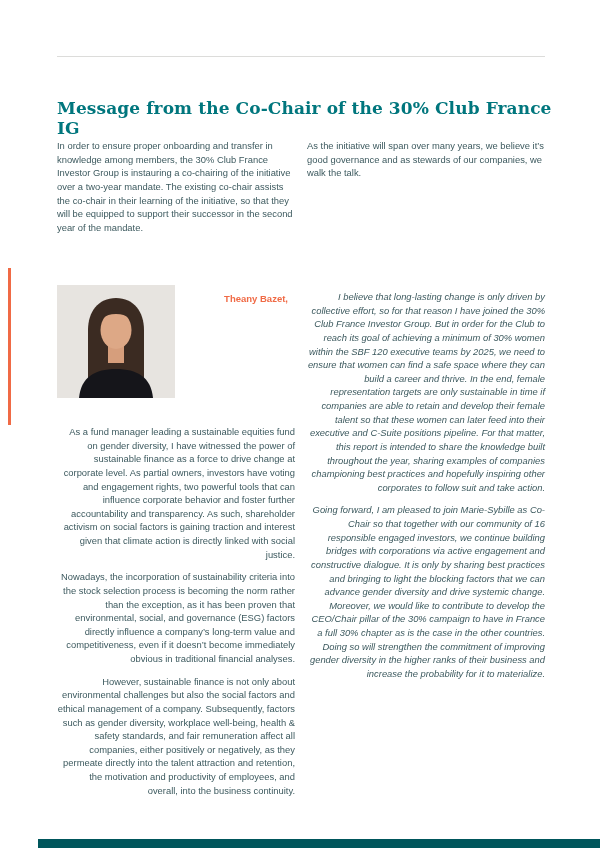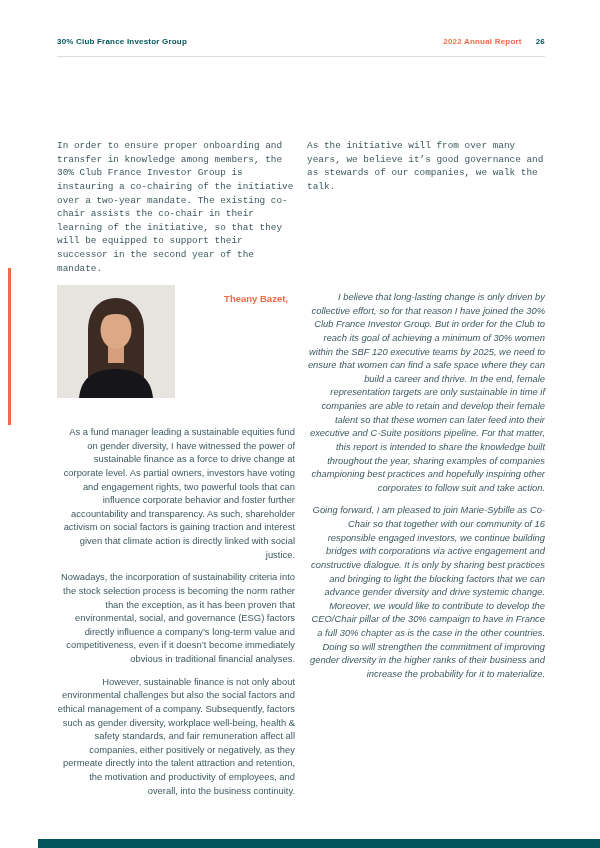--- a/index.html
+++ b/index.html
@@ -37,21 +37,21 @@
   .title{
     position:absolute;top:98px;left:57px;right:40px;
     font-family:"DejaVu Serif", serif;
     font-size:17px;font-weight:bold;color:var(--teal-title);
     letter-spacing:.1px;
   }
   .intro{
     position:absolute;top:139px;left:57px;right:55px;
     display:flex;gap:12px;
   }
-  .intro .col{width:238px;font-family:Liberation Mono, monospace;}
+  .intro .col{width:238px;}
   p.body-text{
     font-size:9.4px;line-height:1.45;color:var(--body);
     margin-bottom:9px;
   }
   .main{
     position:absolute;top:285px;left:57px;right:55px;
     display:flex;gap:12px;text-align:right;
   }
   .main .col{width:238px;}
   .accent-bar{
@@ -75,37 +75,31 @@
   .bottom-bar{
     position:absolute;bottom:0;left:38px;right:0;height:9px;
     background:var(--teal-dark);
   }
 </style>
 </head>
 <body>
 
 <div class="page">
 
-  <div class="header">
-    <span class="header-left">30% Club France Investor Group</span>
-    <span class="header-right">
-      <span class="annual-report">2022 Annual Report</span>
-      <span class="page-num">26</span>
-    </span>
-  </div>
 
   <div class="rule"></div>
 
+  <h1 class="title">Message from the Co-Chair of the 30% Club France IG</h1>
 
   <div class="intro">
     <div class="col">
       <p class="body-text">In order to ensure proper onboarding and transfer in knowledge among members, the 30% Club France Investor Group is instauring a co-chairing of the initiative over a two-year mandate. The existing co-chair assists the co-chair in their learning of the initiative, so that they will be equipped to support their successor in the second year of the mandate.</p>
     </div>
     <div class="col">
-      <p class="body-text">As the initiative will from over many years, we believe it’s good governance and as stewards of our companies, we walk the talk.</p>
+      <p class="body-text">As the initiative will span over many years, we believe it’s good governance and as stewards of our companies, we walk the talk.</p>
     </div>
   </div>
 
   <div class="accent-bar"></div>
 
   <div class="main">
 
     <div class="col">
       <div class="profile">
         <div class="photo">

